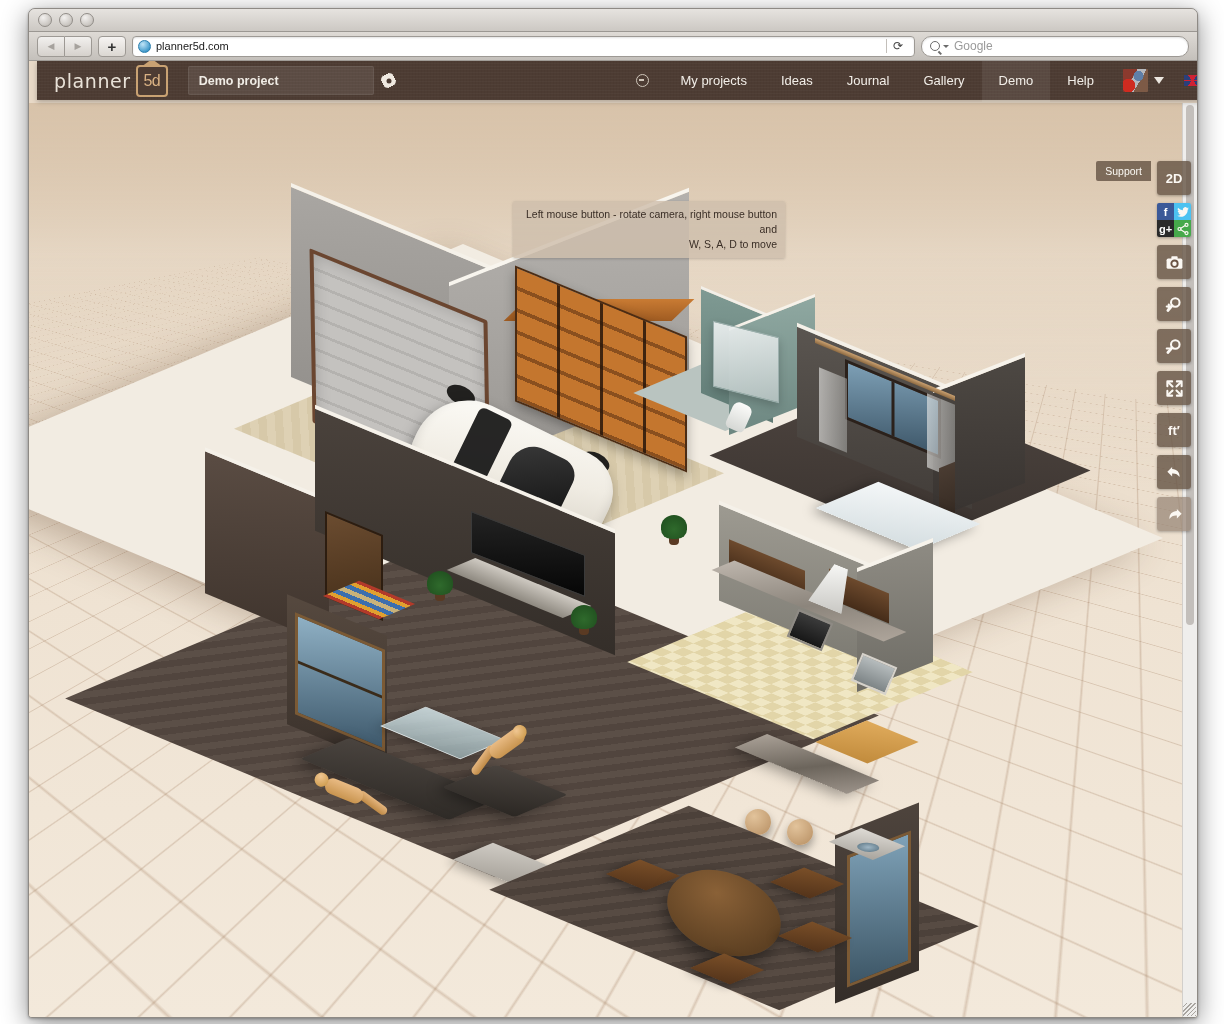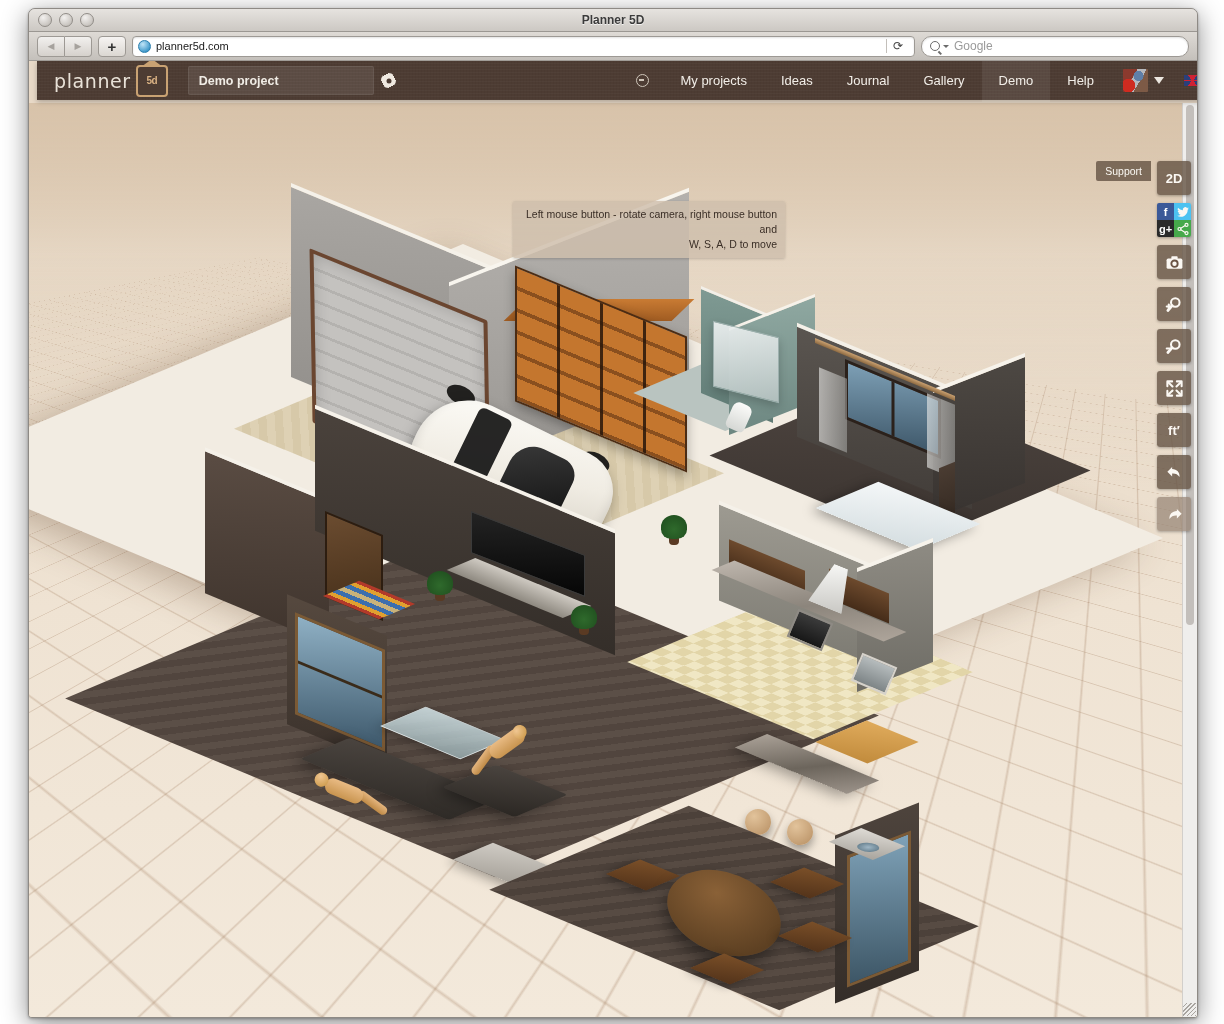--- a/index.html
+++ b/index.html
@@ -128,21 +128,21 @@
     background:#4d3c33;
     display:flex;align-items:center;justify-content:center;
   }
   #logo-badge::before{
     content:"";position:absolute;top:-8px;left:50%;transform:translateX(-50%);
     width:0;height:0;
     border-left:11px solid transparent;border-right:11px solid transparent;
     border-bottom:8px solid #c9a273;
   }
   #logo-badge-text{
-    font-size:10px;color:#d9b183;font-weight:bold;letter-spacing:-.5px;
+    font-size:16px;color:#d9b183;font-weight:normal;letter-spacing:-.5px;
   }
 
   #project-field{
     margin-left:20px;width:164px;height:27px;
     background:rgba(255,255,255,.085);
     border:1px solid rgba(255,255,255,.07);
     border-radius:2px;
     display:flex;align-items:center;padding:0 10px;
   }
   #project-name{font-size:12.5px;color:#f0ece5;font-weight:bold;}
@@ -673,21 +673,20 @@
 <body>
 
 <div id="os-window">
 
   <div id="titlebar">
     <div class="lights">
       <span class="light"></span>
       <span class="light"></span>
       <span class="light"></span>
     </div>
-    <div id="window-title">Planner 5D</div>
   </div>
 
   <div id="browser-toolbar">
     <div class="navgroup">
       <div class="navbtn first">◀</div>
       <div class="navbtn last">▶</div>
     </div>
     <div class="plusbtn">+</div>
     <div id="url-field">
       <span class="favicon"></span>

